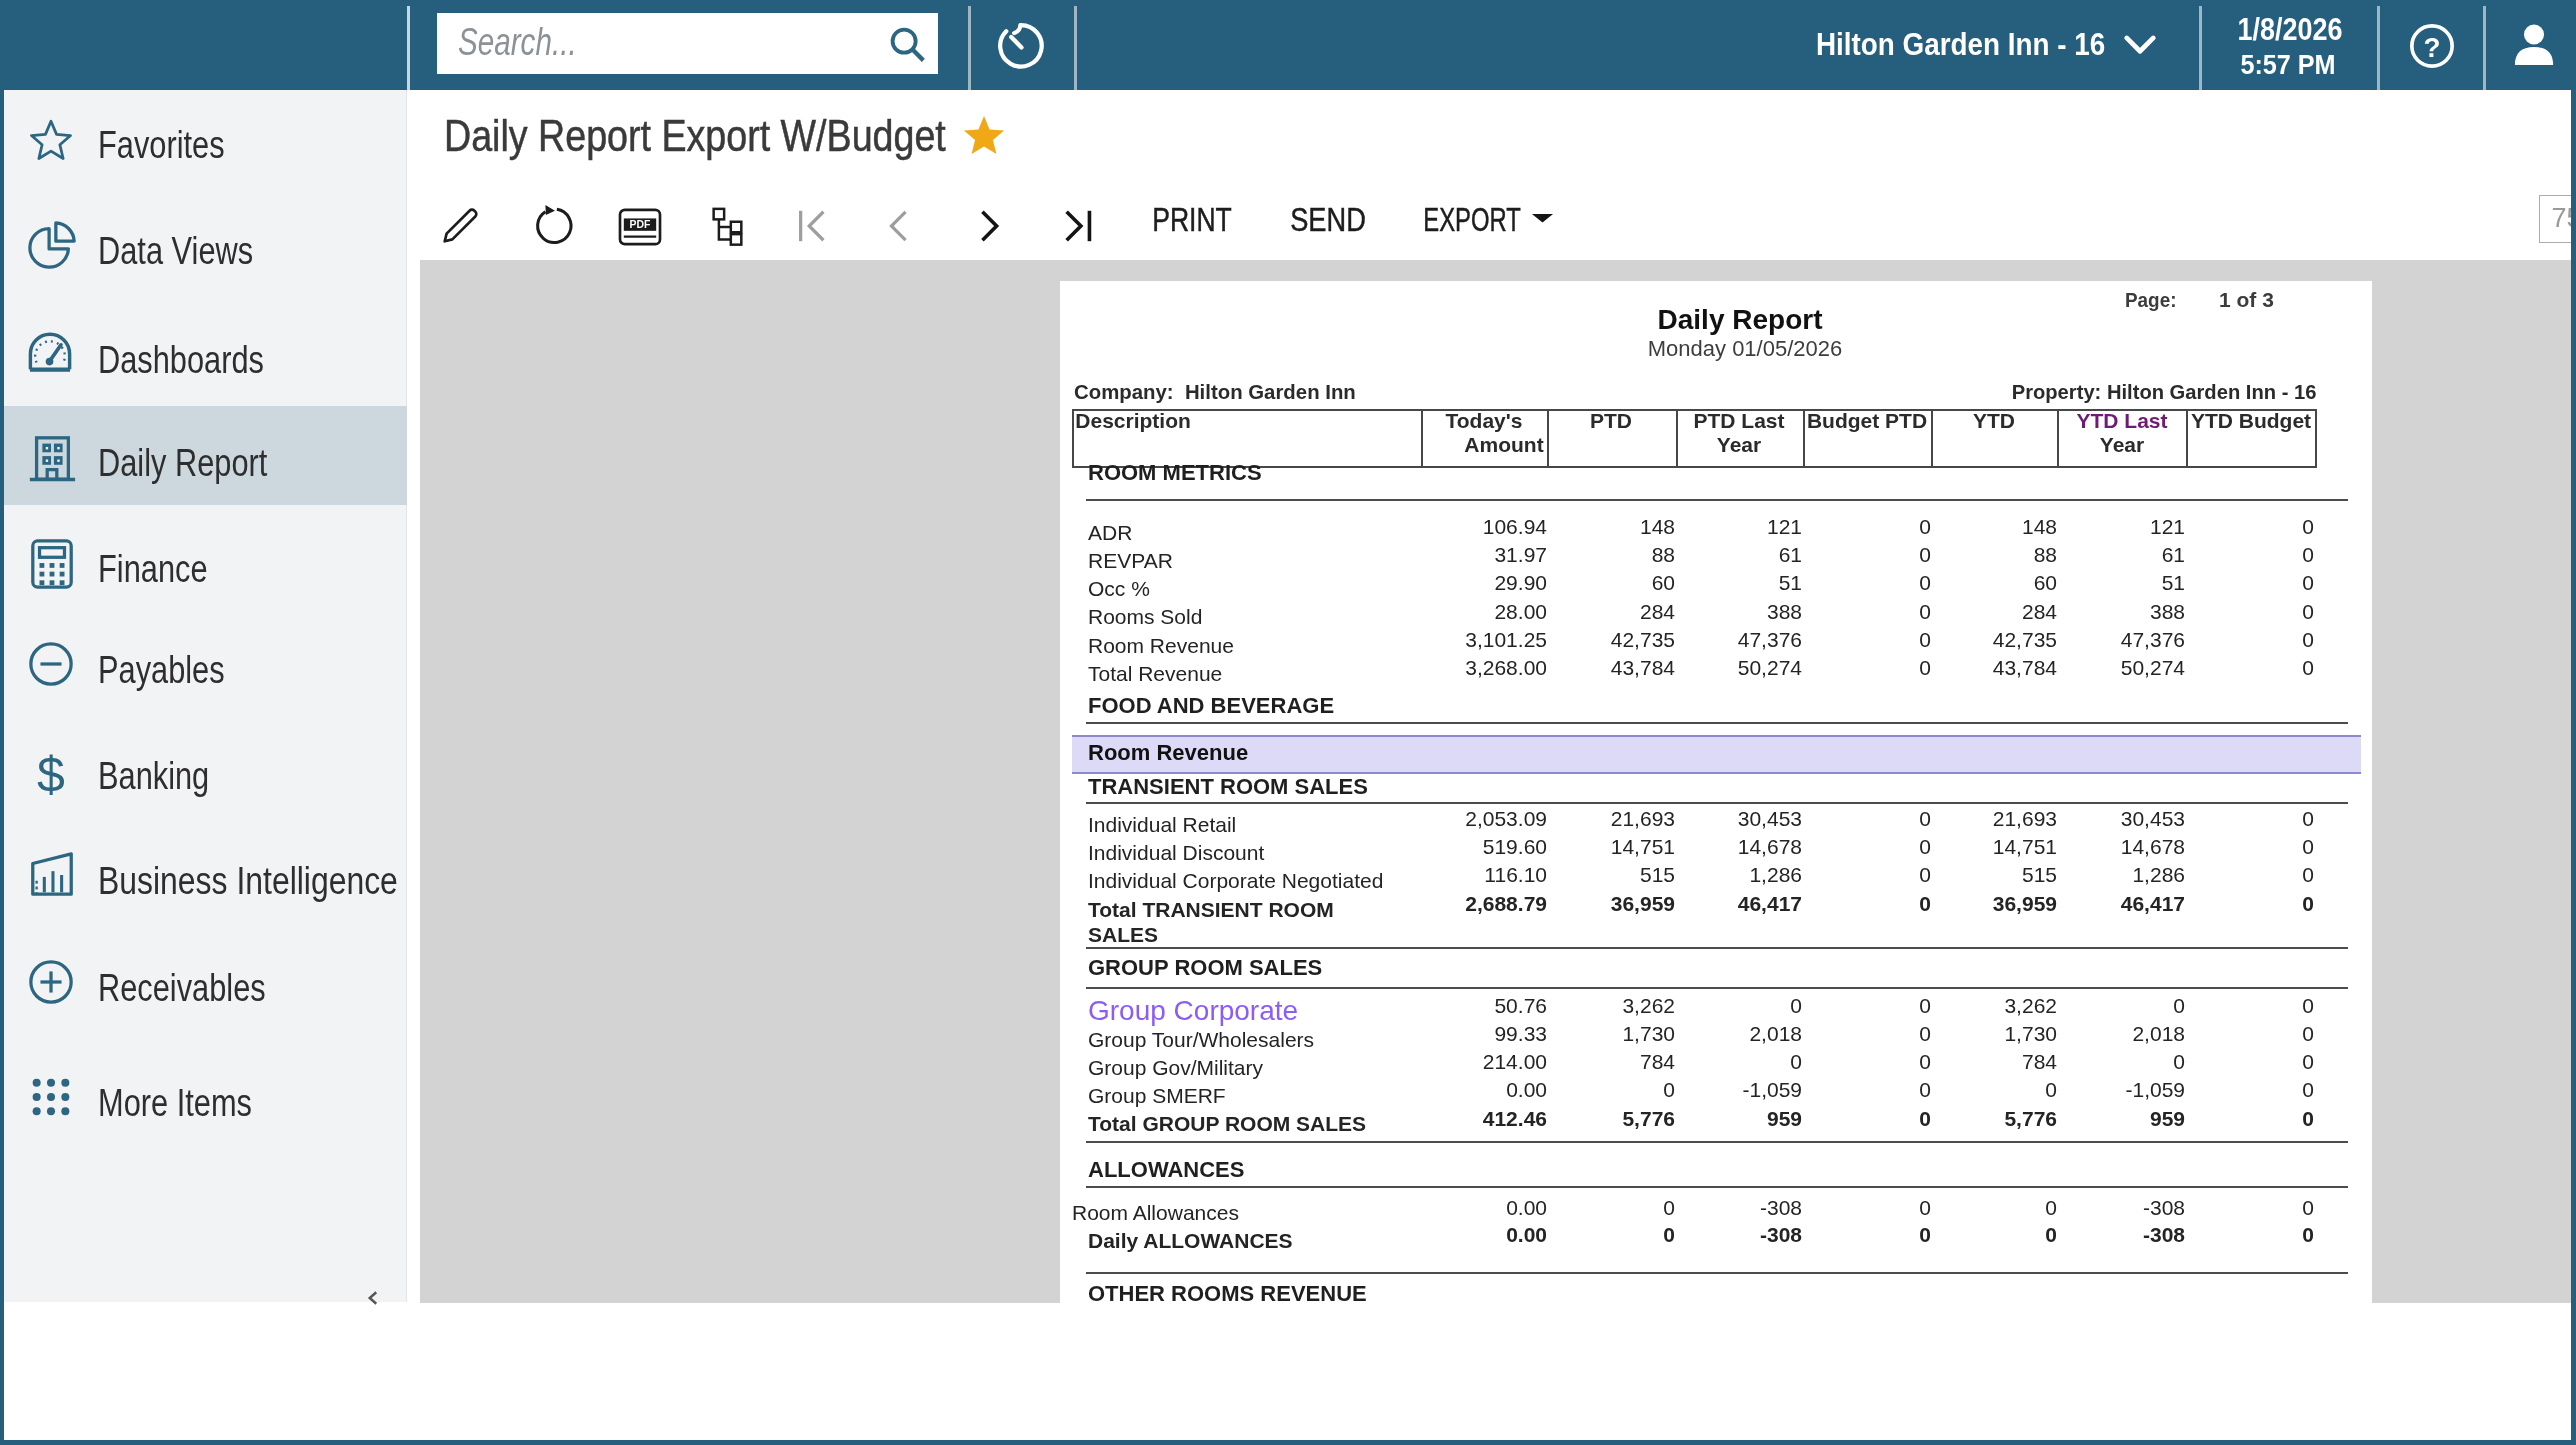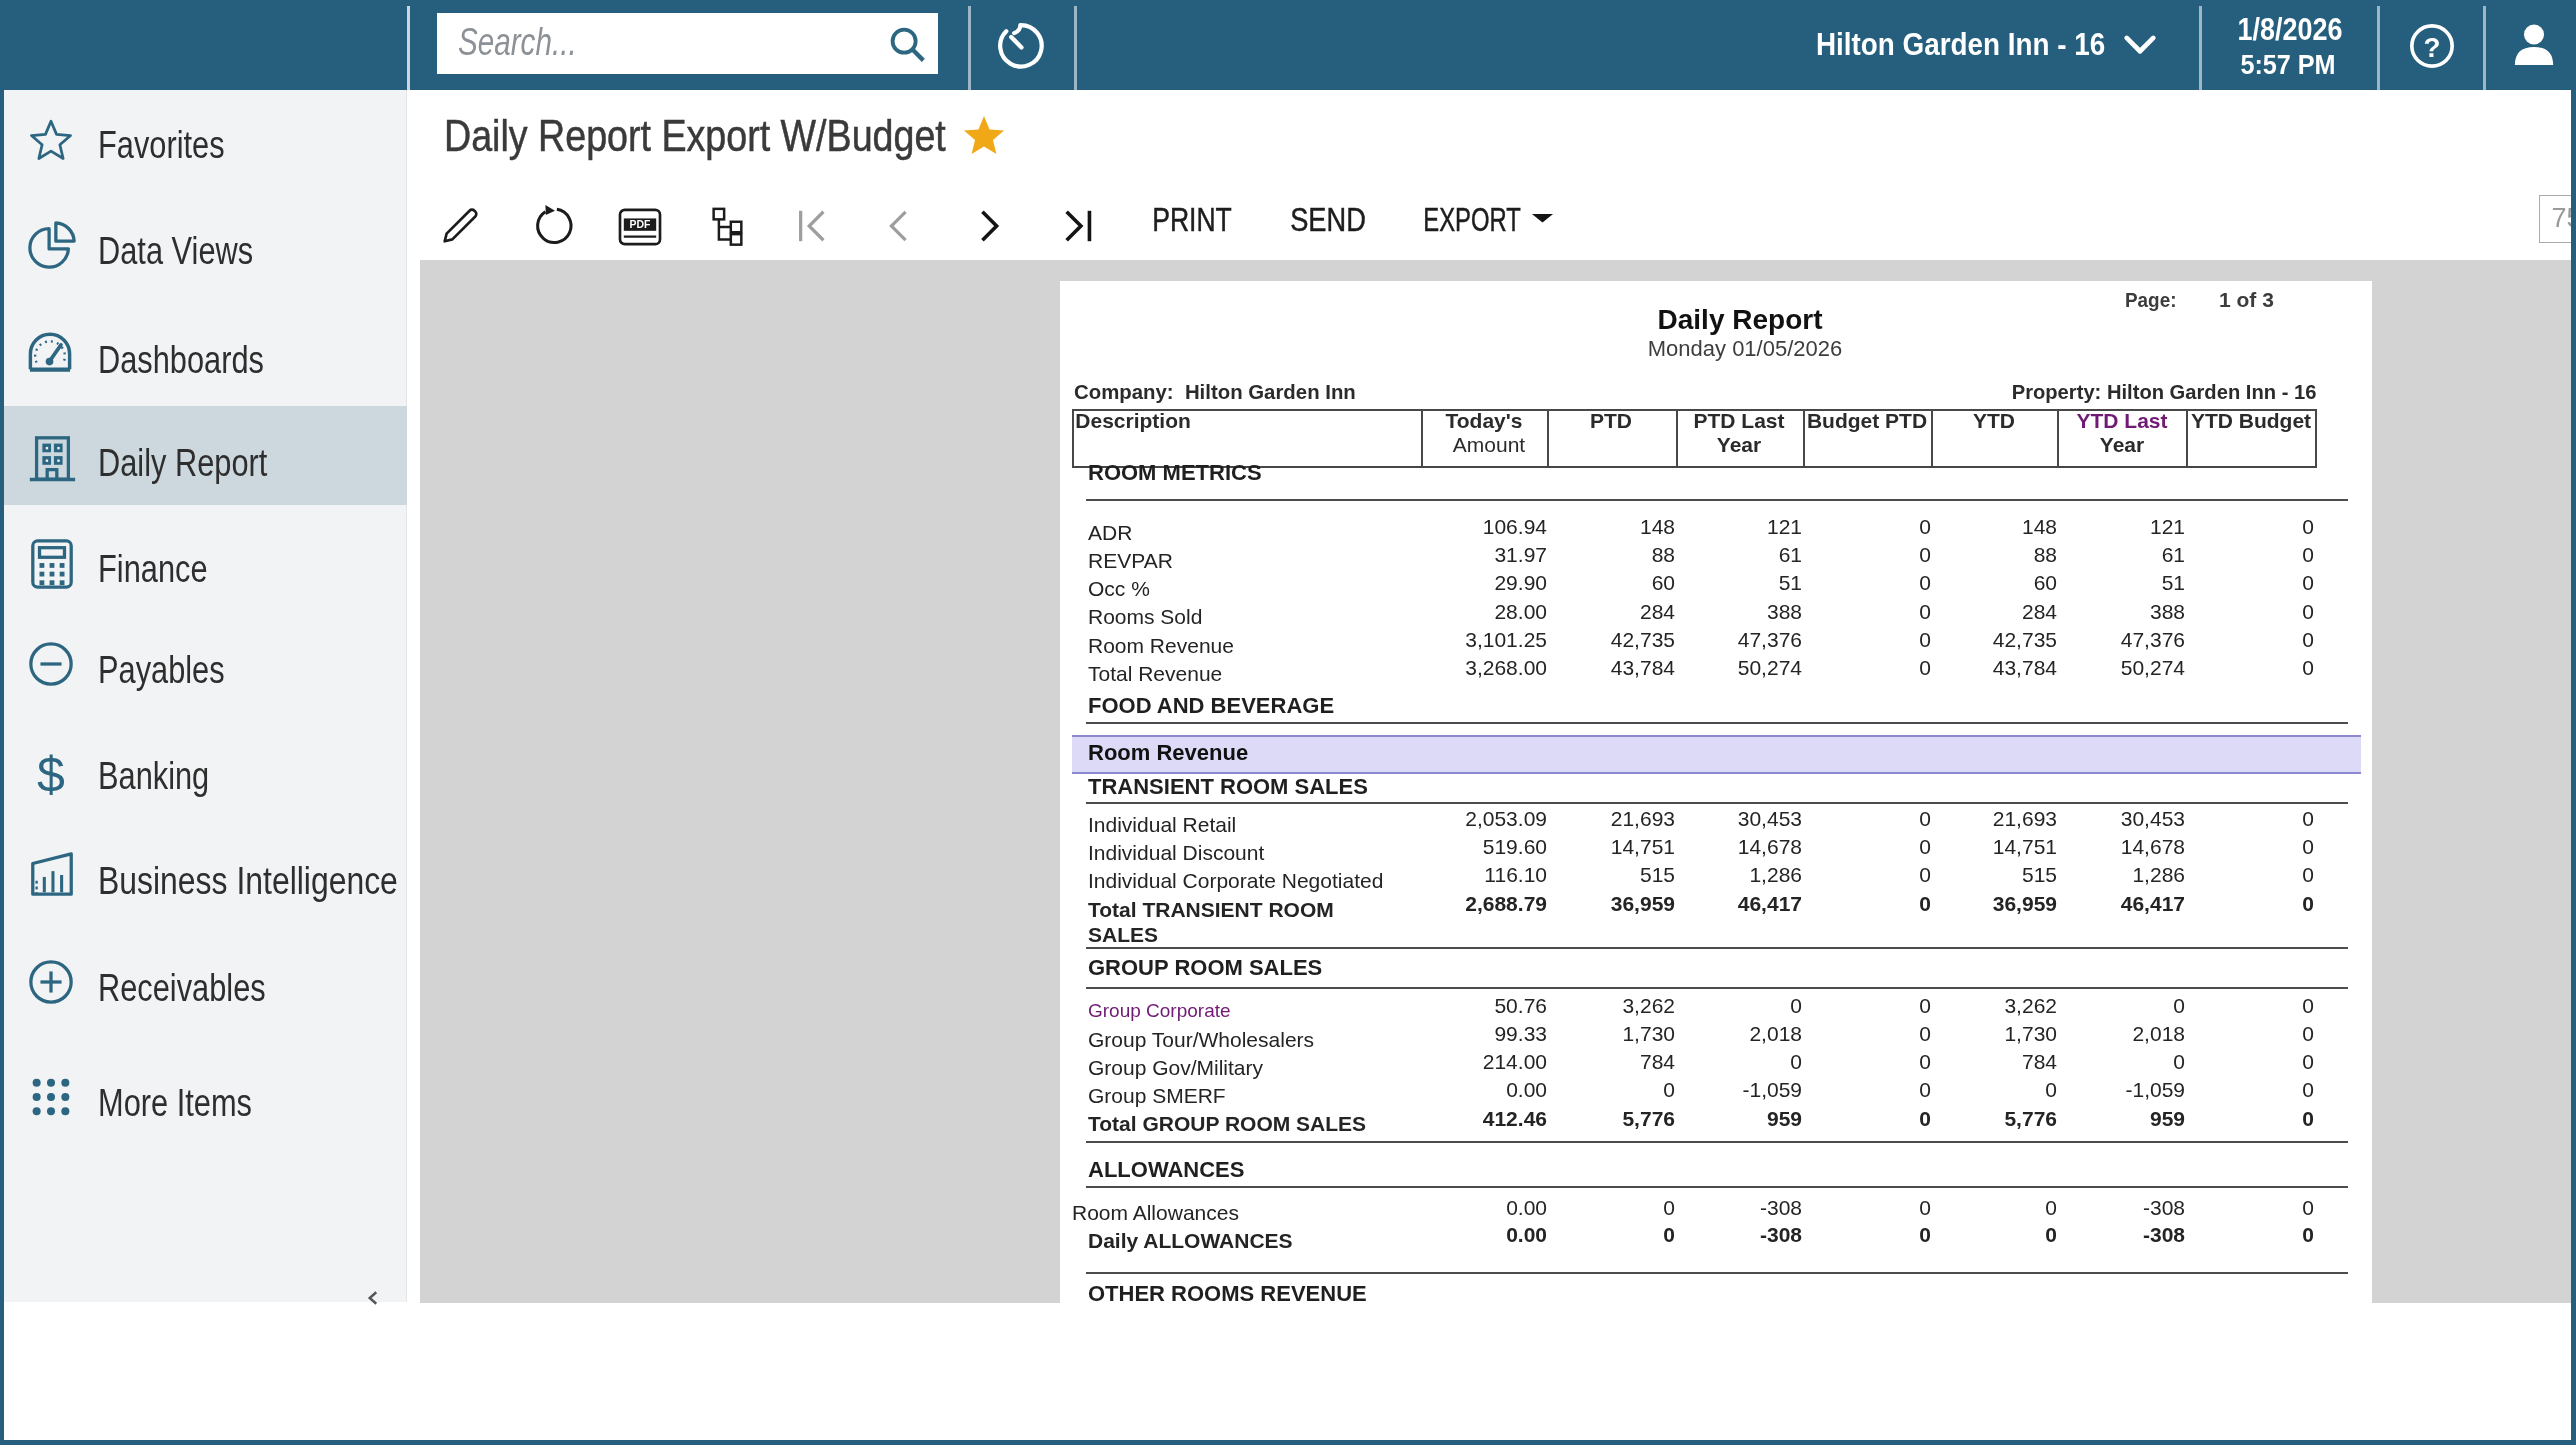--- a/index.html
+++ b/index.html
@@ -187,21 +187,21 @@
     <div style="position:absolute;left:11.5px;top:128px;width:1245px;height:59px;border:2.1px solid #474747;"></div>
     <div style="position:absolute;left:361px;top:128px;width:2.1px;height:59px;background:#474747;"></div>
     <div style="position:absolute;left:487px;top:128px;width:2.1px;height:59px;background:#474747;"></div>
     <div style="position:absolute;left:616px;top:128px;width:2.1px;height:59px;background:#474747;"></div>
     <div style="position:absolute;left:743px;top:128px;width:2.1px;height:59px;background:#474747;"></div>
     <div style="position:absolute;left:871px;top:128px;width:2.1px;height:59px;background:#474747;"></div>
     <div style="position:absolute;left:997px;top:128px;width:2.1px;height:59px;background:#474747;"></div>
     <div style="position:absolute;left:1126px;top:128px;width:2.1px;height:59px;background:#474747;"></div>
     <div style="position:absolute;top:129px;font-size:21px;line-height:21px;white-space:nowrap;left:15.3px;font-weight:bold;color:#2b2b2b;">Description</div>
     <div style="position:absolute;top:129px;font-size:21px;line-height:21px;white-space:nowrap;left:424px;font-weight:bold;color:#2b2b2b;transform:scaleX(1) translateX(-50%);transform-origin:0 0;">Today's</div>
-    <div style="position:absolute;top:153px;font-size:21px;line-height:21px;white-space:nowrap;left:429px;font-weight:normal;color:#2b2b2b;transform:scaleX(1) translateX(-50%);transform-origin:0 0;">Amount</div>
+    <div style="position:absolute;top:153px;font-size:21px;line-height:21px;white-space:nowrap;left:444px;font-weight:bold;color:#2b2b2b;transform:scaleX(1) translateX(-50%);transform-origin:0 0;">Amount</div>
     <div style="position:absolute;top:129px;font-size:21px;line-height:21px;white-space:nowrap;left:551px;font-weight:bold;color:#2b2b2b;transform:scaleX(1) translateX(-50%);transform-origin:0 0;">PTD</div>
     <div style="position:absolute;top:129px;font-size:21px;line-height:21px;white-space:nowrap;left:679px;font-weight:bold;color:#2b2b2b;transform:scaleX(1) translateX(-50%);transform-origin:0 0;">PTD Last</div>
     <div style="position:absolute;top:153px;font-size:21px;line-height:21px;white-space:nowrap;left:679px;font-weight:bold;color:#2b2b2b;transform:scaleX(1) translateX(-50%);transform-origin:0 0;">Year</div>
     <div style="position:absolute;top:129px;font-size:21px;line-height:21px;white-space:nowrap;left:807px;font-weight:bold;color:#2b2b2b;transform:scaleX(1) translateX(-50%);transform-origin:0 0;">Budget PTD</div>
     <div style="position:absolute;top:129px;font-size:21px;line-height:21px;white-space:nowrap;left:934px;font-weight:bold;color:#2b2b2b;transform:scaleX(1) translateX(-50%);transform-origin:0 0;">YTD</div>
     <div style="position:absolute;top:129px;font-size:21px;line-height:21px;white-space:nowrap;left:1062px;font-weight:bold;color:#701a75;transform:scaleX(1) translateX(-50%);transform-origin:0 0;">YTD Last</div>
     <div style="position:absolute;top:153px;font-size:21px;line-height:21px;white-space:nowrap;left:1062px;font-weight:bold;color:#2b2b2b;transform:scaleX(1) translateX(-50%);transform-origin:0 0;">Year</div>
     <div style="position:absolute;top:129px;font-size:21px;line-height:21px;white-space:nowrap;left:1191px;font-weight:bold;color:#2b2b2b;transform:scaleX(1) translateX(-50%);transform-origin:0 0;">YTD Budget</div>
     <div style="position:absolute;top:181px;font-size:22px;line-height:22px;white-space:nowrap;left:28px;font-weight:bold;color:#1f1f1f;">ROOM METRICS</div>
     <div style="position:absolute;left:26px;top:218px;width:1262px;height:2.4px;background:#4c4c4c;"></div>
@@ -288,21 +288,21 @@
     <div style="position:absolute;top:612px;right:825px;font-size:21px;line-height:21px;white-space:nowrap;color:#242424;font-weight:bold;">2,688.79</div>
     <div style="position:absolute;top:612px;right:697px;font-size:21px;line-height:21px;white-space:nowrap;color:#242424;font-weight:bold;">36,959</div>
     <div style="position:absolute;top:612px;right:570px;font-size:21px;line-height:21px;white-space:nowrap;color:#242424;font-weight:bold;">46,417</div>
     <div style="position:absolute;top:612px;right:441px;font-size:21px;line-height:21px;white-space:nowrap;color:#242424;font-weight:bold;">0</div>
     <div style="position:absolute;top:612px;right:315px;font-size:21px;line-height:21px;white-space:nowrap;color:#242424;font-weight:bold;">36,959</div>
     <div style="position:absolute;top:612px;right:187px;font-size:21px;line-height:21px;white-space:nowrap;color:#242424;font-weight:bold;">46,417</div>
     <div style="position:absolute;top:612px;right:58px;font-size:21px;line-height:21px;white-space:nowrap;color:#242424;font-weight:bold;">0</div>
     <div style="position:absolute;left:26px;top:666px;width:1262px;height:2.4px;background:#4c4c4c;"></div>
     <div style="position:absolute;top:676px;font-size:22px;line-height:22px;white-space:nowrap;left:28px;font-weight:bold;color:#1f1f1f;">GROUP ROOM SALES</div>
     <div style="position:absolute;left:26px;top:706px;width:1262px;height:2.4px;background:#4c4c4c;"></div>
-    <div style="position:absolute;top:719px;font-size:19px;line-height:21px;white-space:nowrap;left:28px;color:#701a75;">Group Corporate</div>
+    <div style="position:absolute;top:719px;font-size:28px;line-height:21px;white-space:nowrap;left:28px;color:#8b5cf6;">Group Corporate</div>
     <div style="position:absolute;top:714px;right:825px;font-size:21px;line-height:21px;white-space:nowrap;color:#242424;">50.76</div>
     <div style="position:absolute;top:714px;right:697px;font-size:21px;line-height:21px;white-space:nowrap;color:#242424;">3,262</div>
     <div style="position:absolute;top:714px;right:570px;font-size:21px;line-height:21px;white-space:nowrap;color:#242424;">0</div>
     <div style="position:absolute;top:714px;right:441px;font-size:21px;line-height:21px;white-space:nowrap;color:#242424;">0</div>
     <div style="position:absolute;top:714px;right:315px;font-size:21px;line-height:21px;white-space:nowrap;color:#242424;">3,262</div>
     <div style="position:absolute;top:714px;right:187px;font-size:21px;line-height:21px;white-space:nowrap;color:#242424;">0</div>
     <div style="position:absolute;top:714px;right:58px;font-size:21px;line-height:21px;white-space:nowrap;color:#242424;">0</div>
     <div style="position:absolute;top:748px;font-size:21px;line-height:21px;white-space:nowrap;left:28px;color:#242424;">Group Tour/Wholesalers</div>
     <div style="position:absolute;top:742px;right:825px;font-size:21px;line-height:21px;white-space:nowrap;color:#242424;">99.33</div>
     <div style="position:absolute;top:742px;right:697px;font-size:21px;line-height:21px;white-space:nowrap;color:#242424;">1,730</div>

